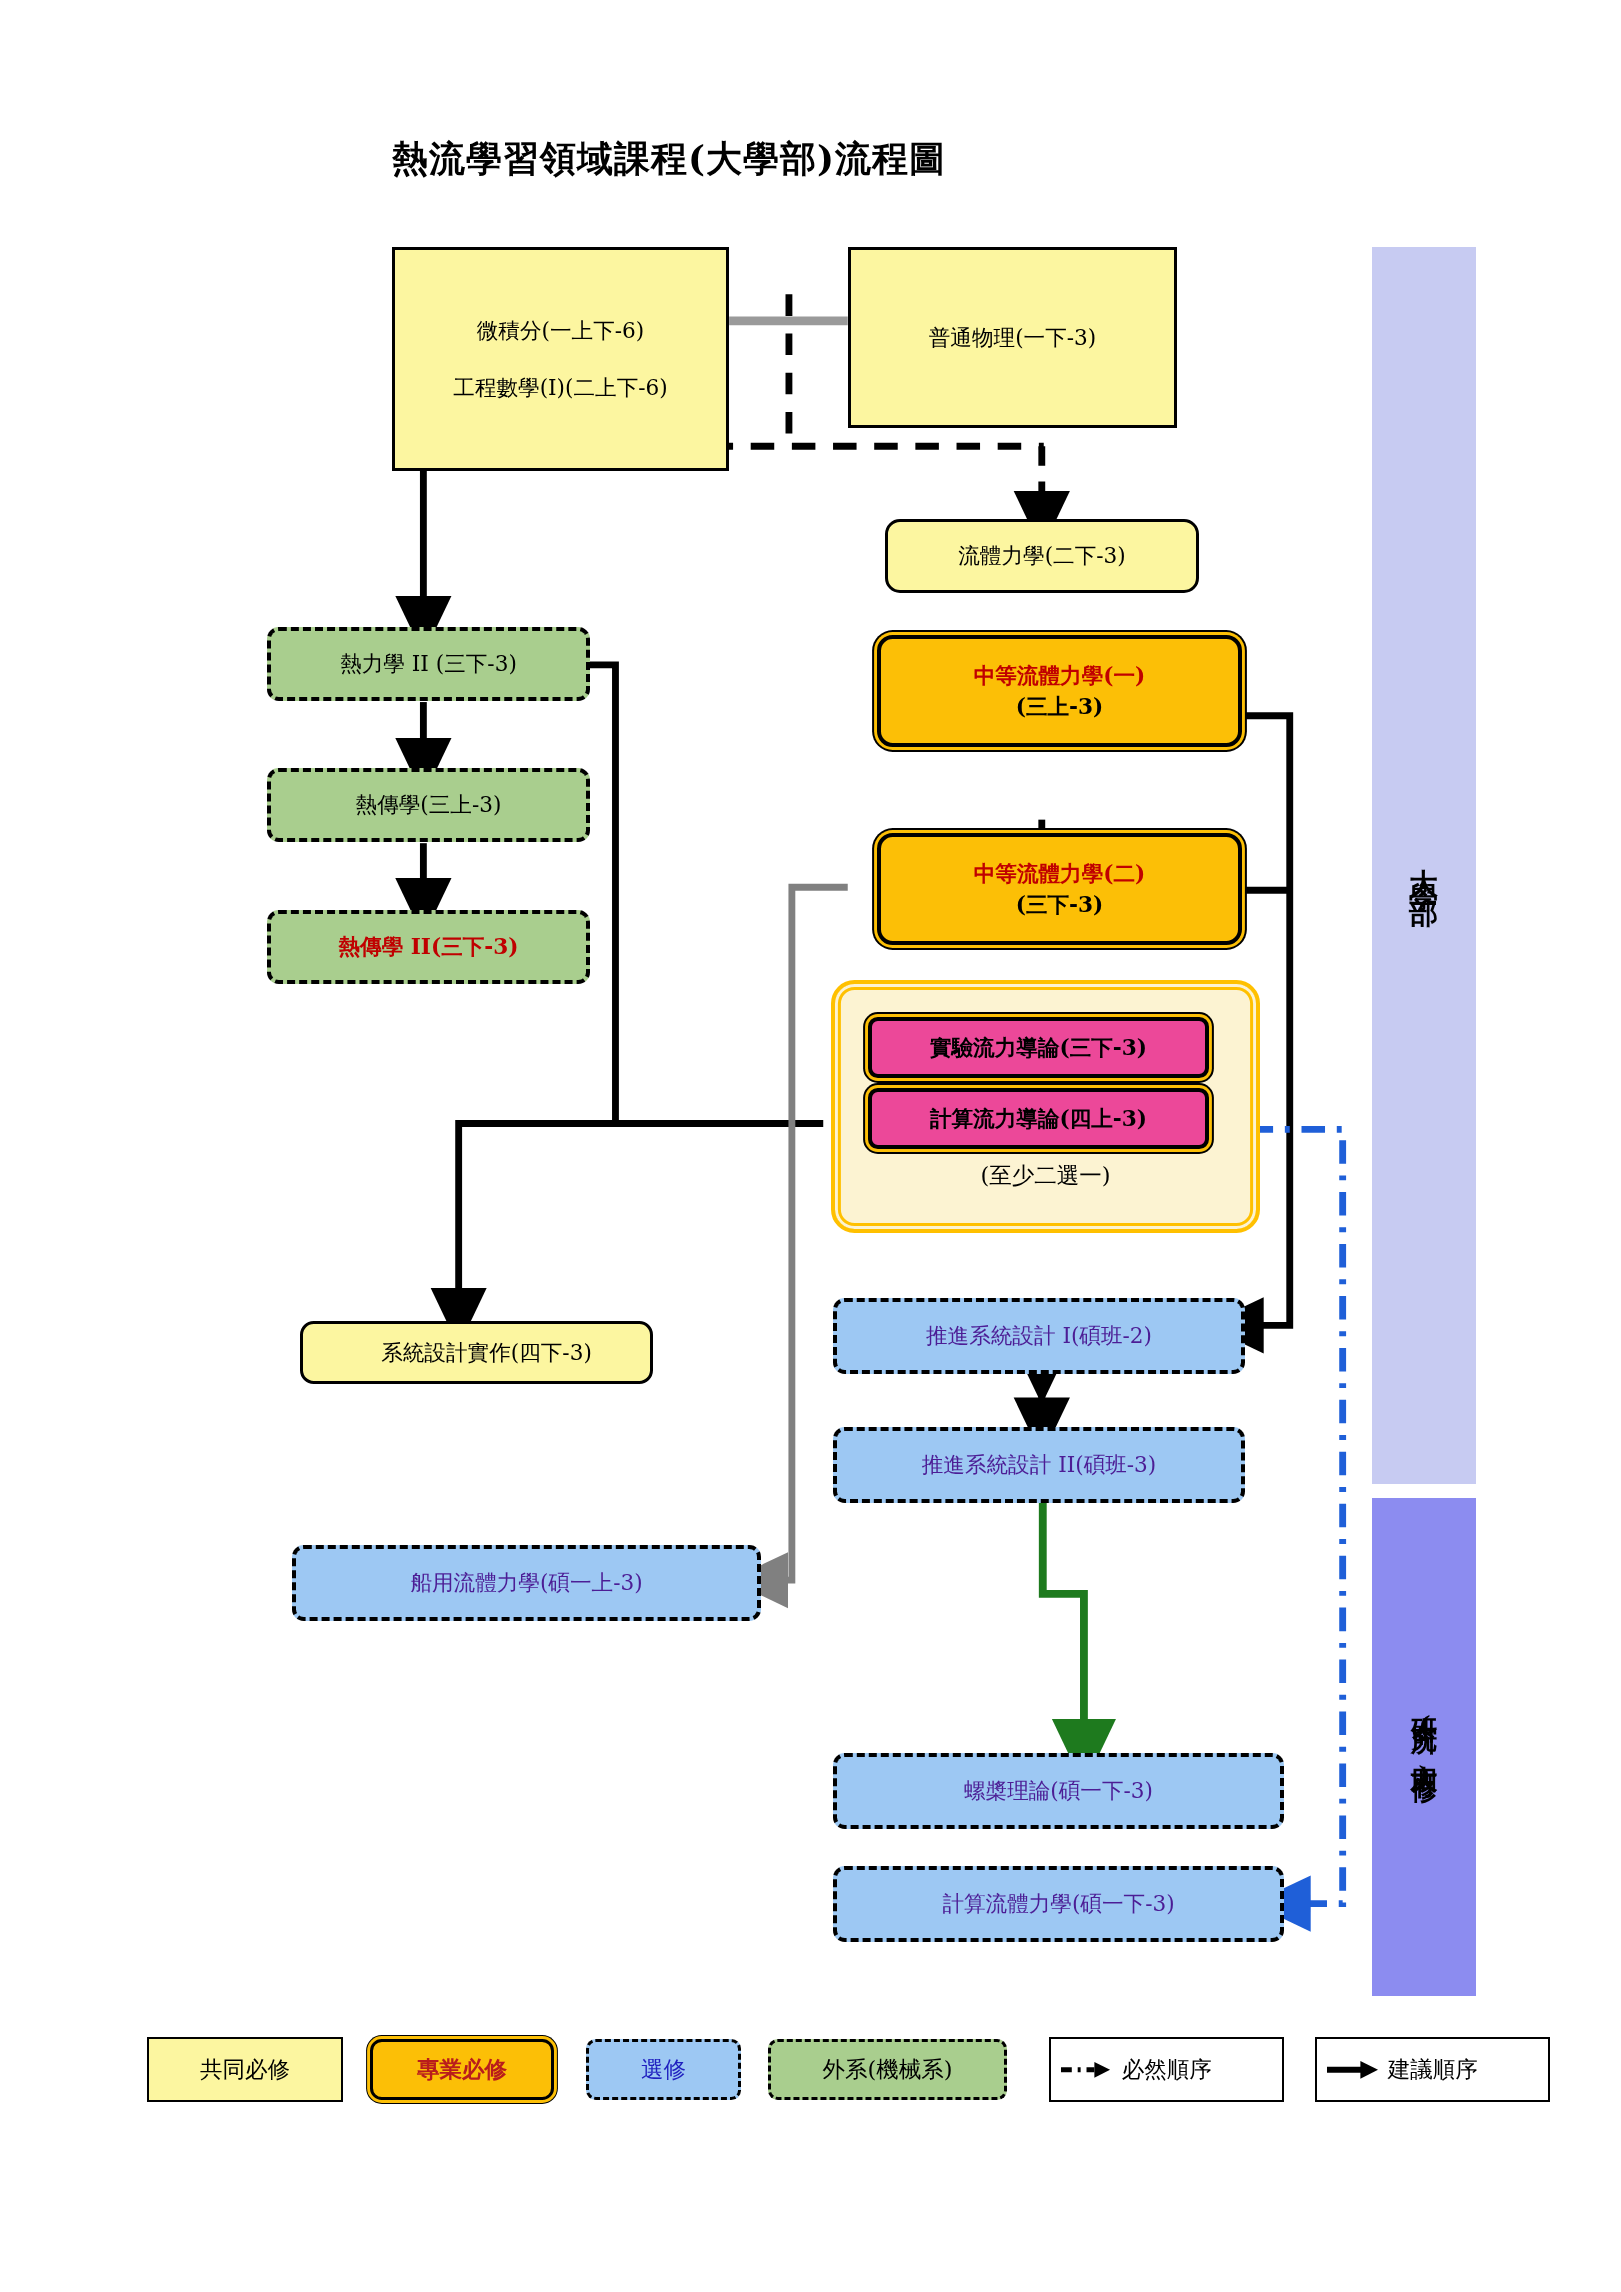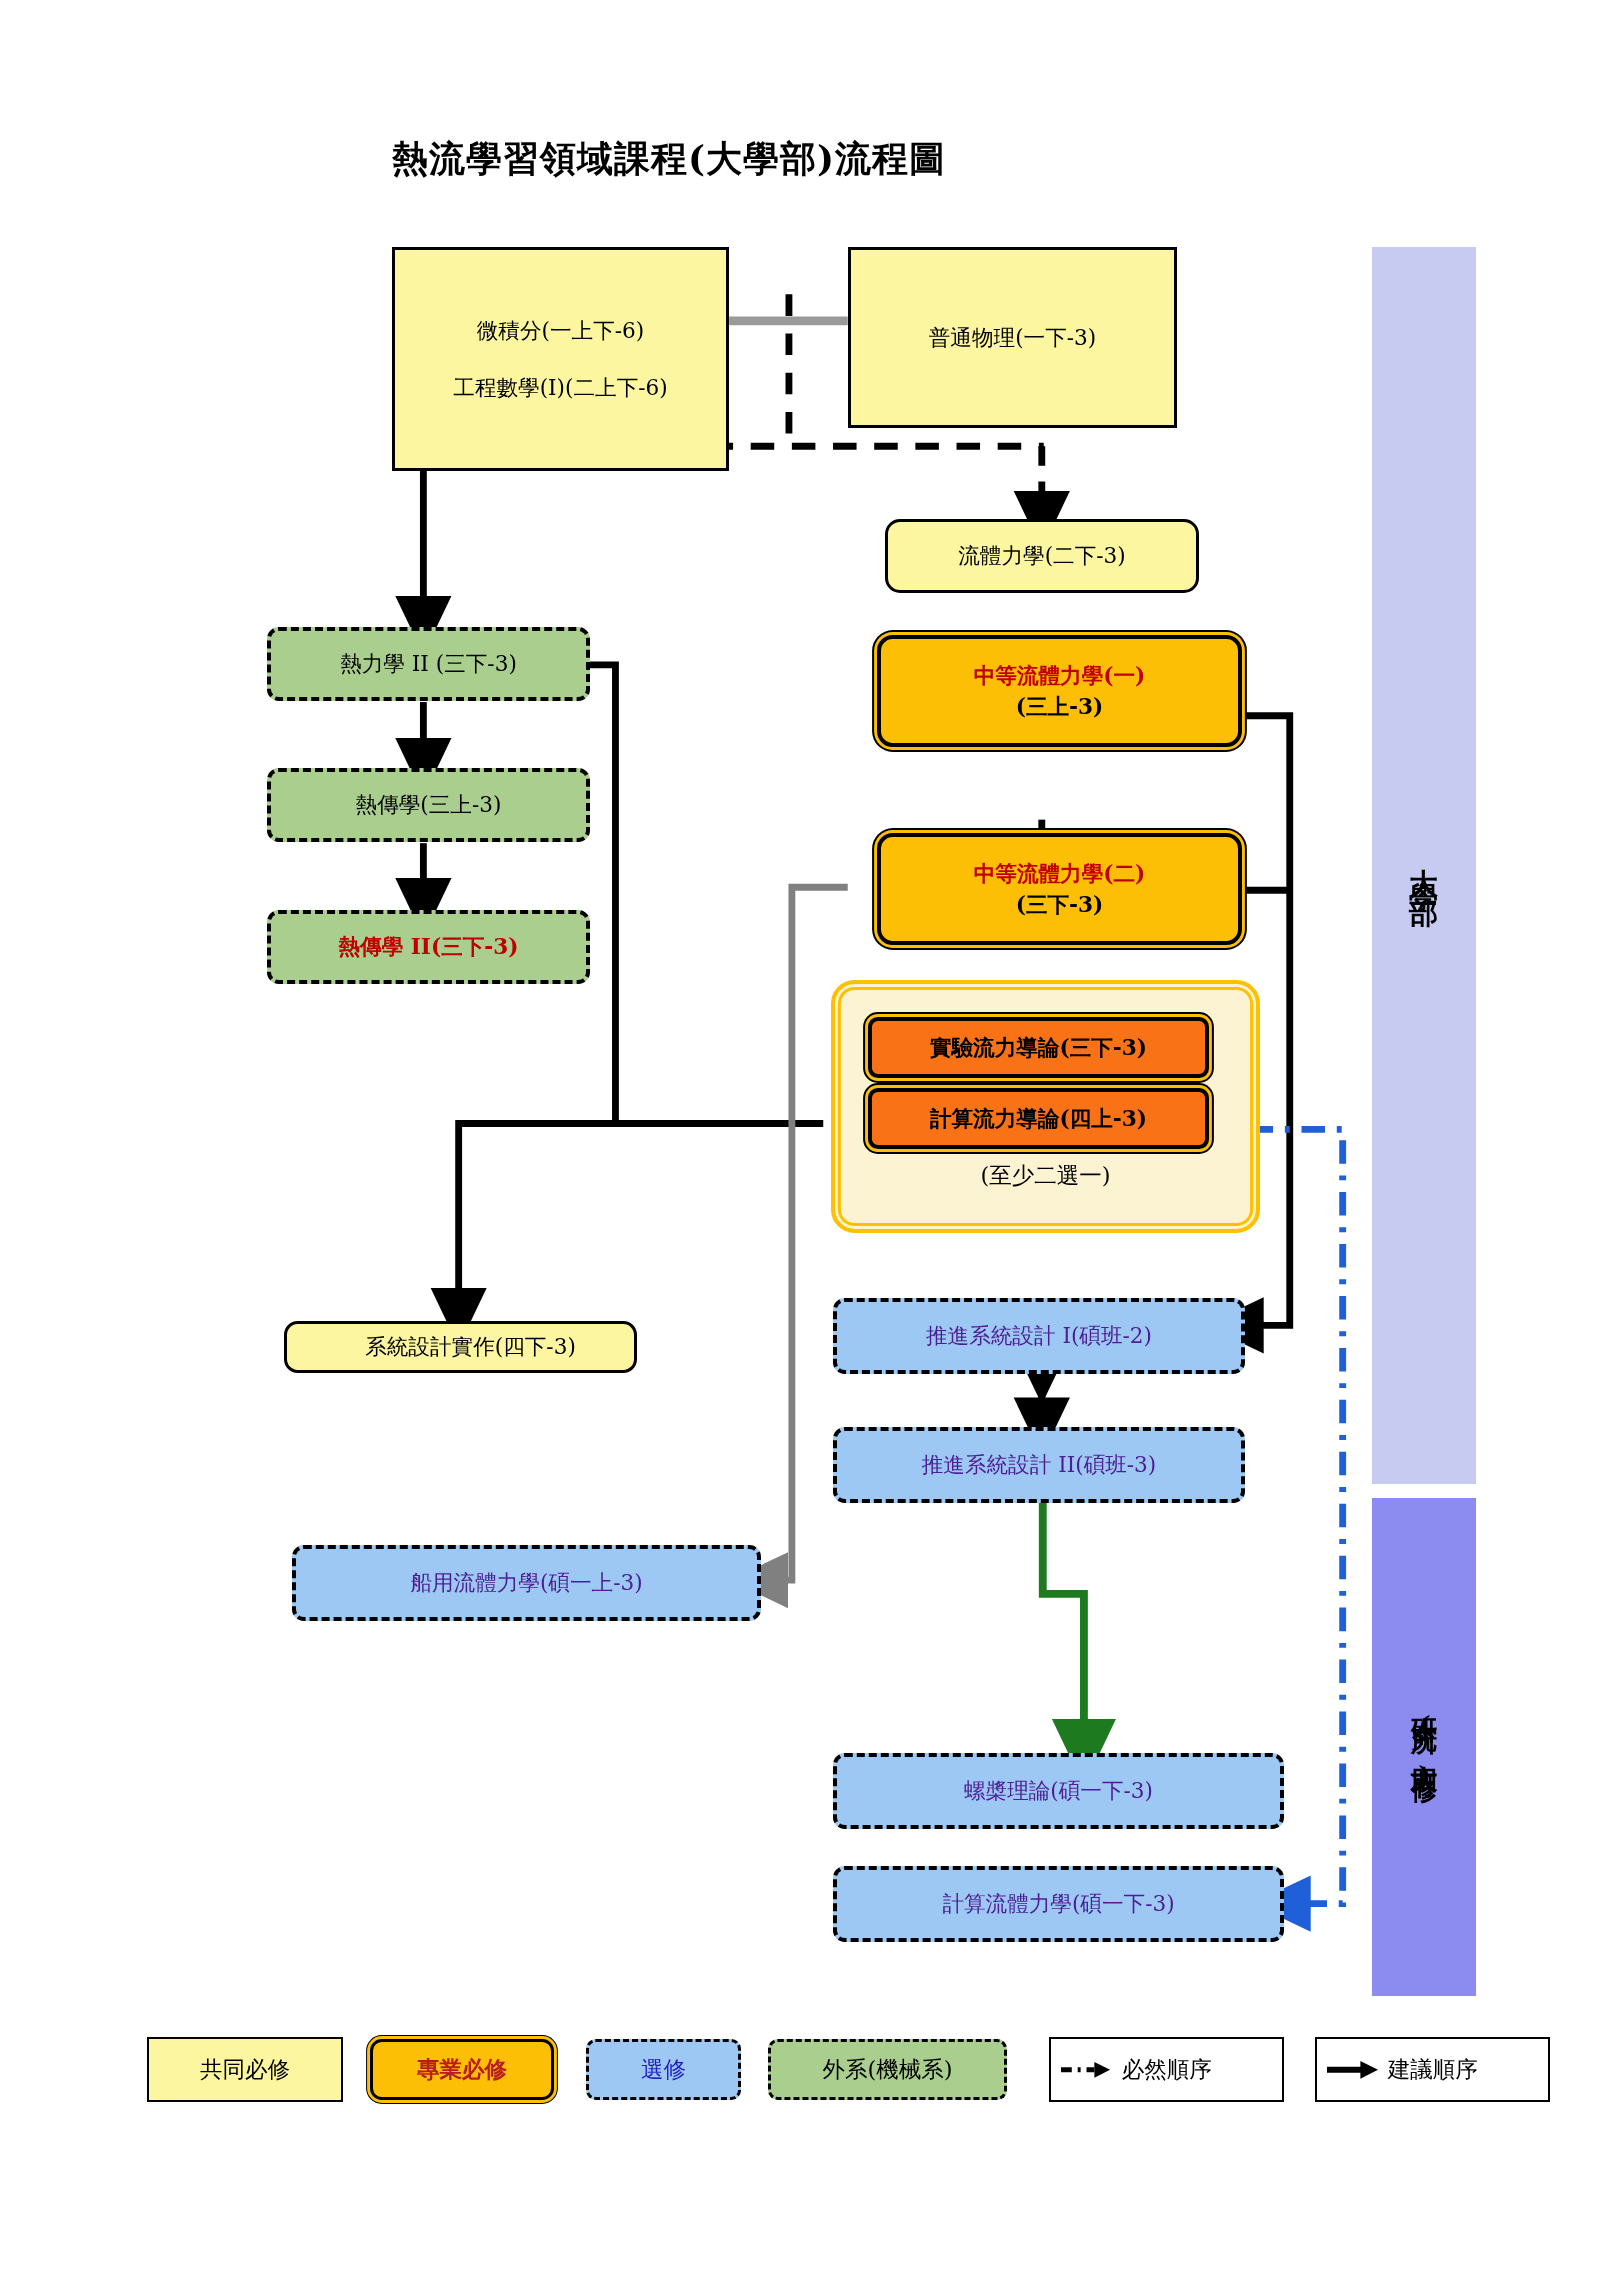--- a/index.html
+++ b/index.html
@@ -32,21 +32,21 @@
   
   .n-ext{background:#A9CE8E;border:4.9px dashed #000;border-radius:11.8px;color:#000;
         font-size:21.6px;font-family:"DejaVu Serif","Liberation Serif",serif;}
   .n-ext.red{color:#C00000;font-weight:700;justify-content:center;}
 
   
   .group-box{position:absolute;background:#FCF3D2;border:4.9px solid #FFC000;border-radius:23.5px;
         box-shadow:inset 0 0 0 2.9px #FCF3D2, inset 0 0 0 5.9px #FFC000;}
   .group-note{position:absolute;width:100%;text-align:center;font-size:22.5px;color:#000;
         font-family:"DejaVu Serif","Liberation Serif",serif;}
-  .inner-major{position:absolute;box-sizing:border-box;background:#f97316;border:4.9px solid #000;
+  .inner-major{position:absolute;box-sizing:border-box;background:#ec4899;border:4.9px solid #000;
         border-radius:9.8px;display:flex;align-items:center;justify-content:center;
         color:#000;font-weight:700;font-size:21.6px;
         font-family:"DejaVu Serif","Liberation Serif",serif;
         box-shadow:0 0 0 2.9px #FCBF06,0 0 0 4.9px #000;}
 
   
   .band{position:absolute;box-sizing:border-box;display:flex;align-items:center;
         justify-content:center;}
   .band span{writing-mode:vertical-rl;text-orientation:upright;font-size:29px;font-weight:700;
         letter-spacing:13.7px;color:#000;font-family:"DejaVu Serif","Liberation Serif",serif;}
@@ -163,21 +163,21 @@
   <div class="group-box" style="left:831px;top:980px;width:421px;height:245px;">
     <div class="inner-major" style="left:33px;top:33px;width:341px;height:61px;">
       <span>實驗流力導論(三下-3)</span>
     </div>
     <div class="inner-major" style="left:33px;top:104px;width:341px;height:61px;">
       <span>計算流力導論(四上-3)</span>
     </div>
     <div class="group-note" style="left:0;top:176px;">(至少二選一)</div>
   </div>
 
-  <div class="node n-common rounded" style="left:284px;top:1321px;width:353px;height:52px;padding-left:20px;">
+  <div class="node n-common rounded" style="left:300px;top:1321px;width:353px;height:63px;padding-left:20px;">
     <div>系統設計實作(四下-3)</div>
   </div>
 
   <div class="node n-elective" style="left:833px;top:1298px;width:412px;height:76px;">
     <div>推進系統設計 I(碩班-2)</div>
   </div>
   <div class="node n-elective" style="left:833px;top:1427px;width:412px;height:76px;">
     <div>推進系統設計 II(碩班-3)</div>
   </div>
   <div class="node n-elective" style="left:292px;top:1545px;width:469px;height:76px;">

